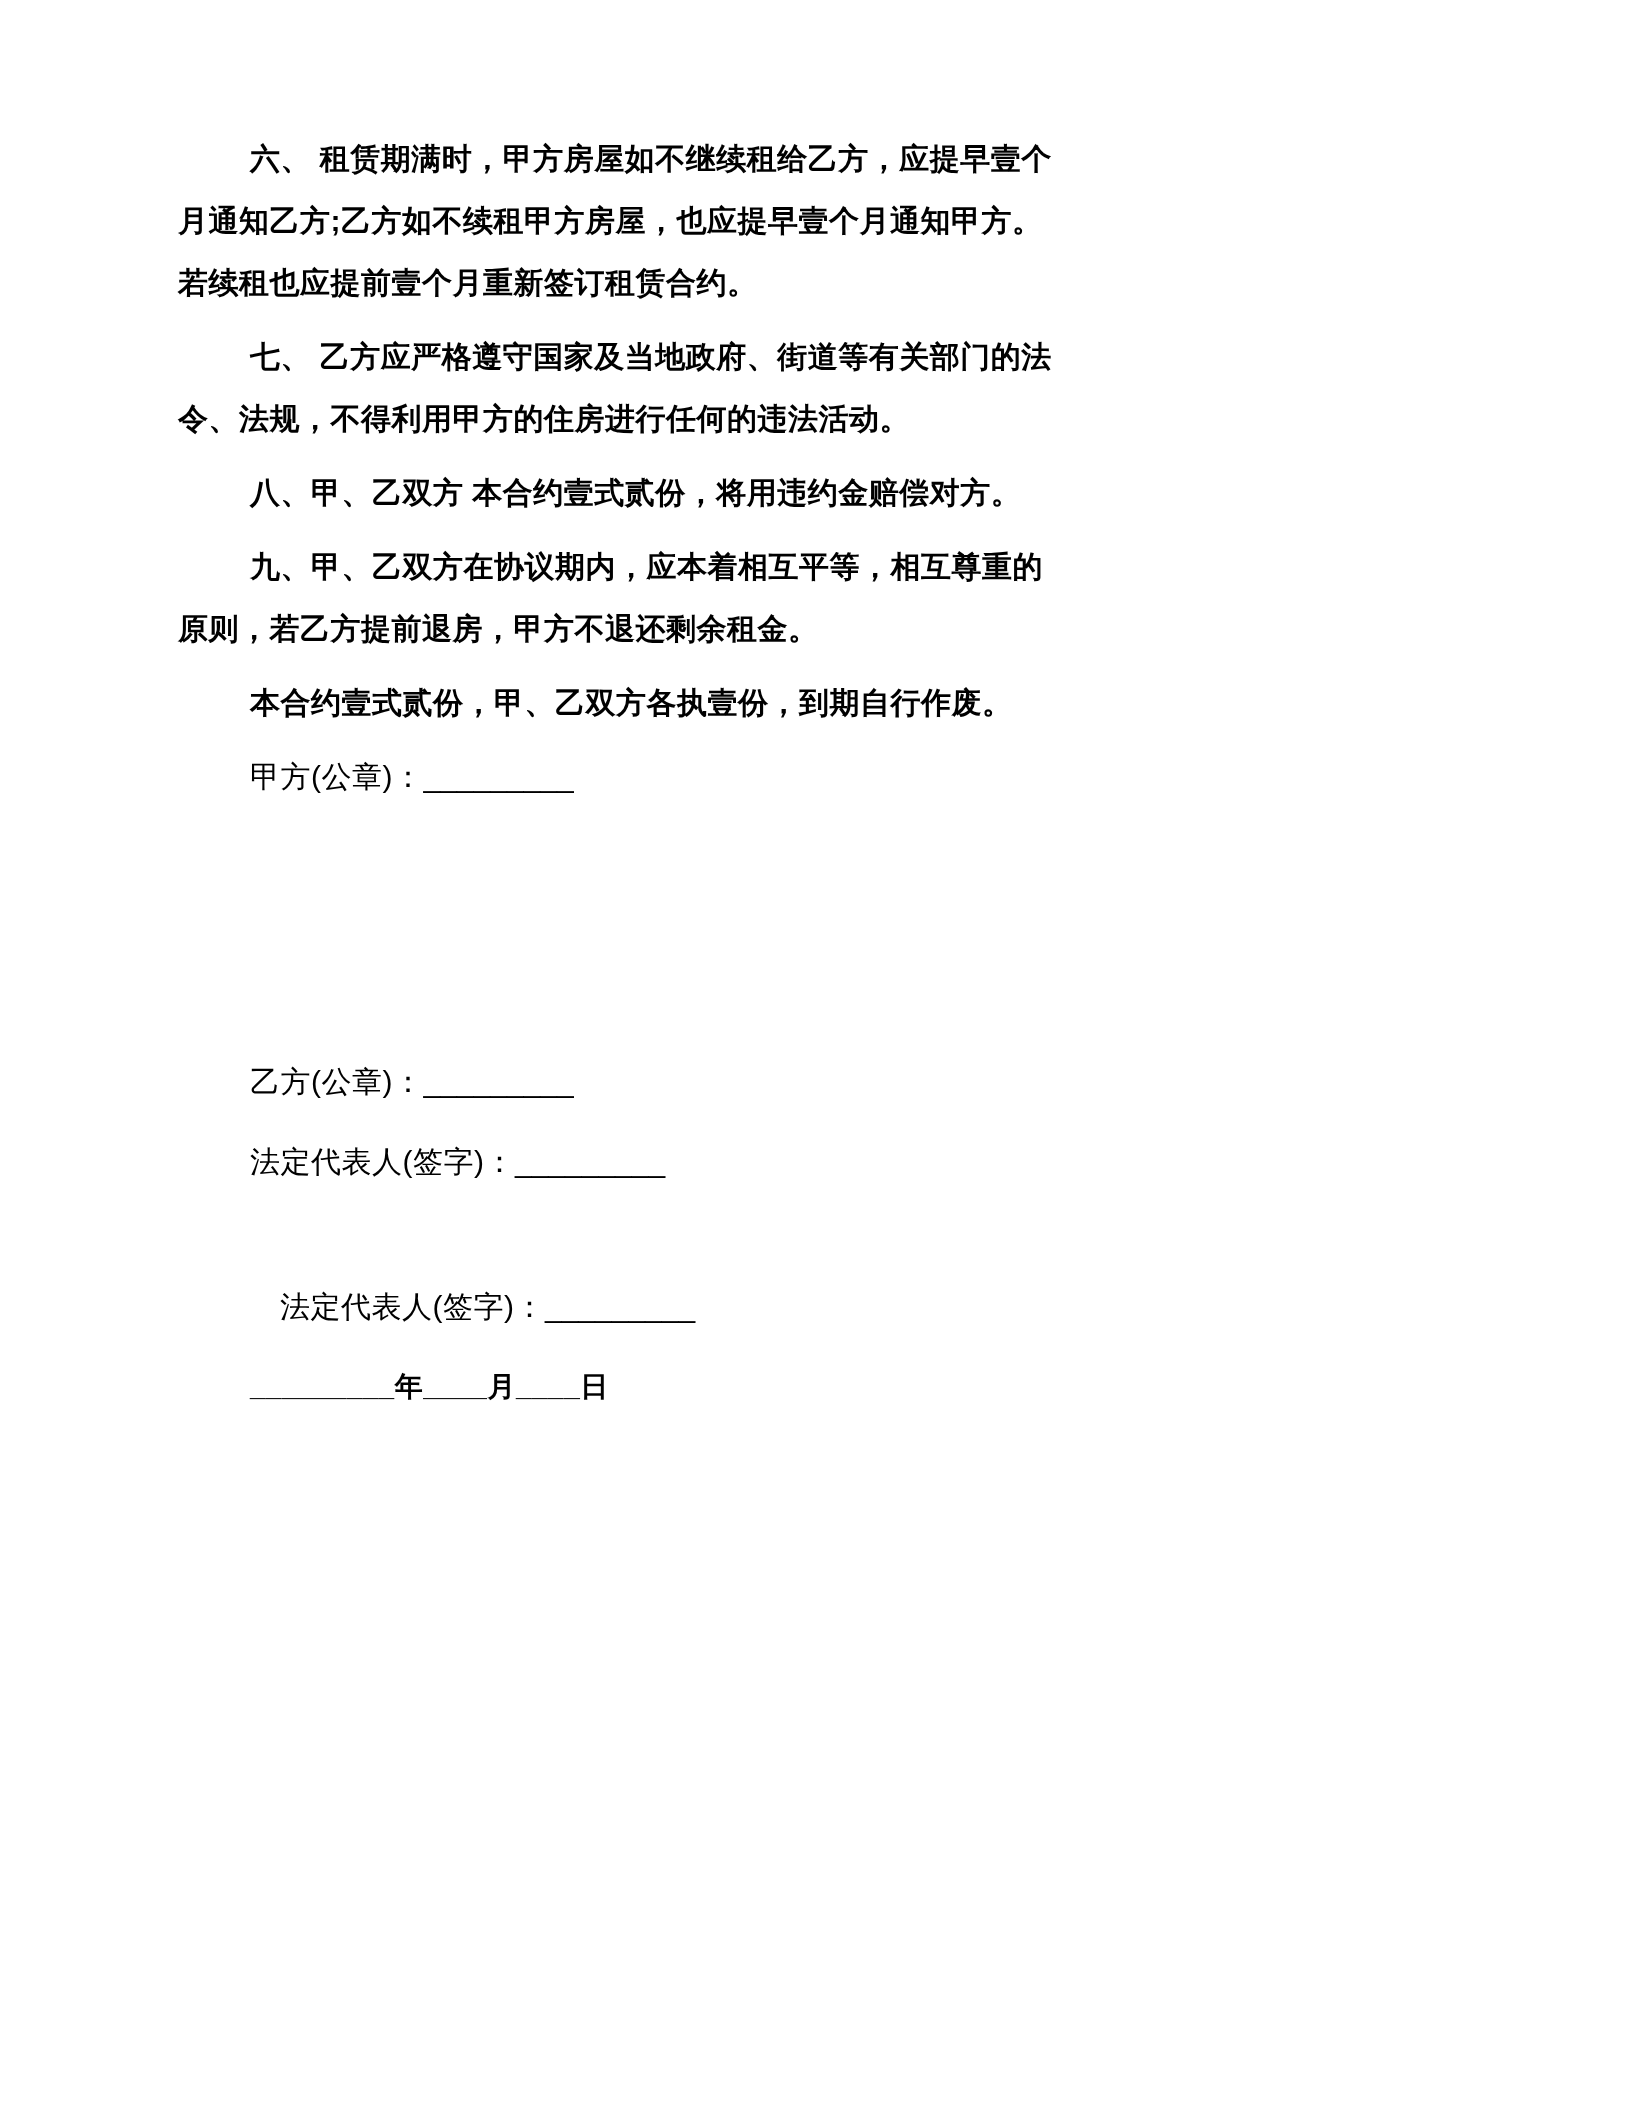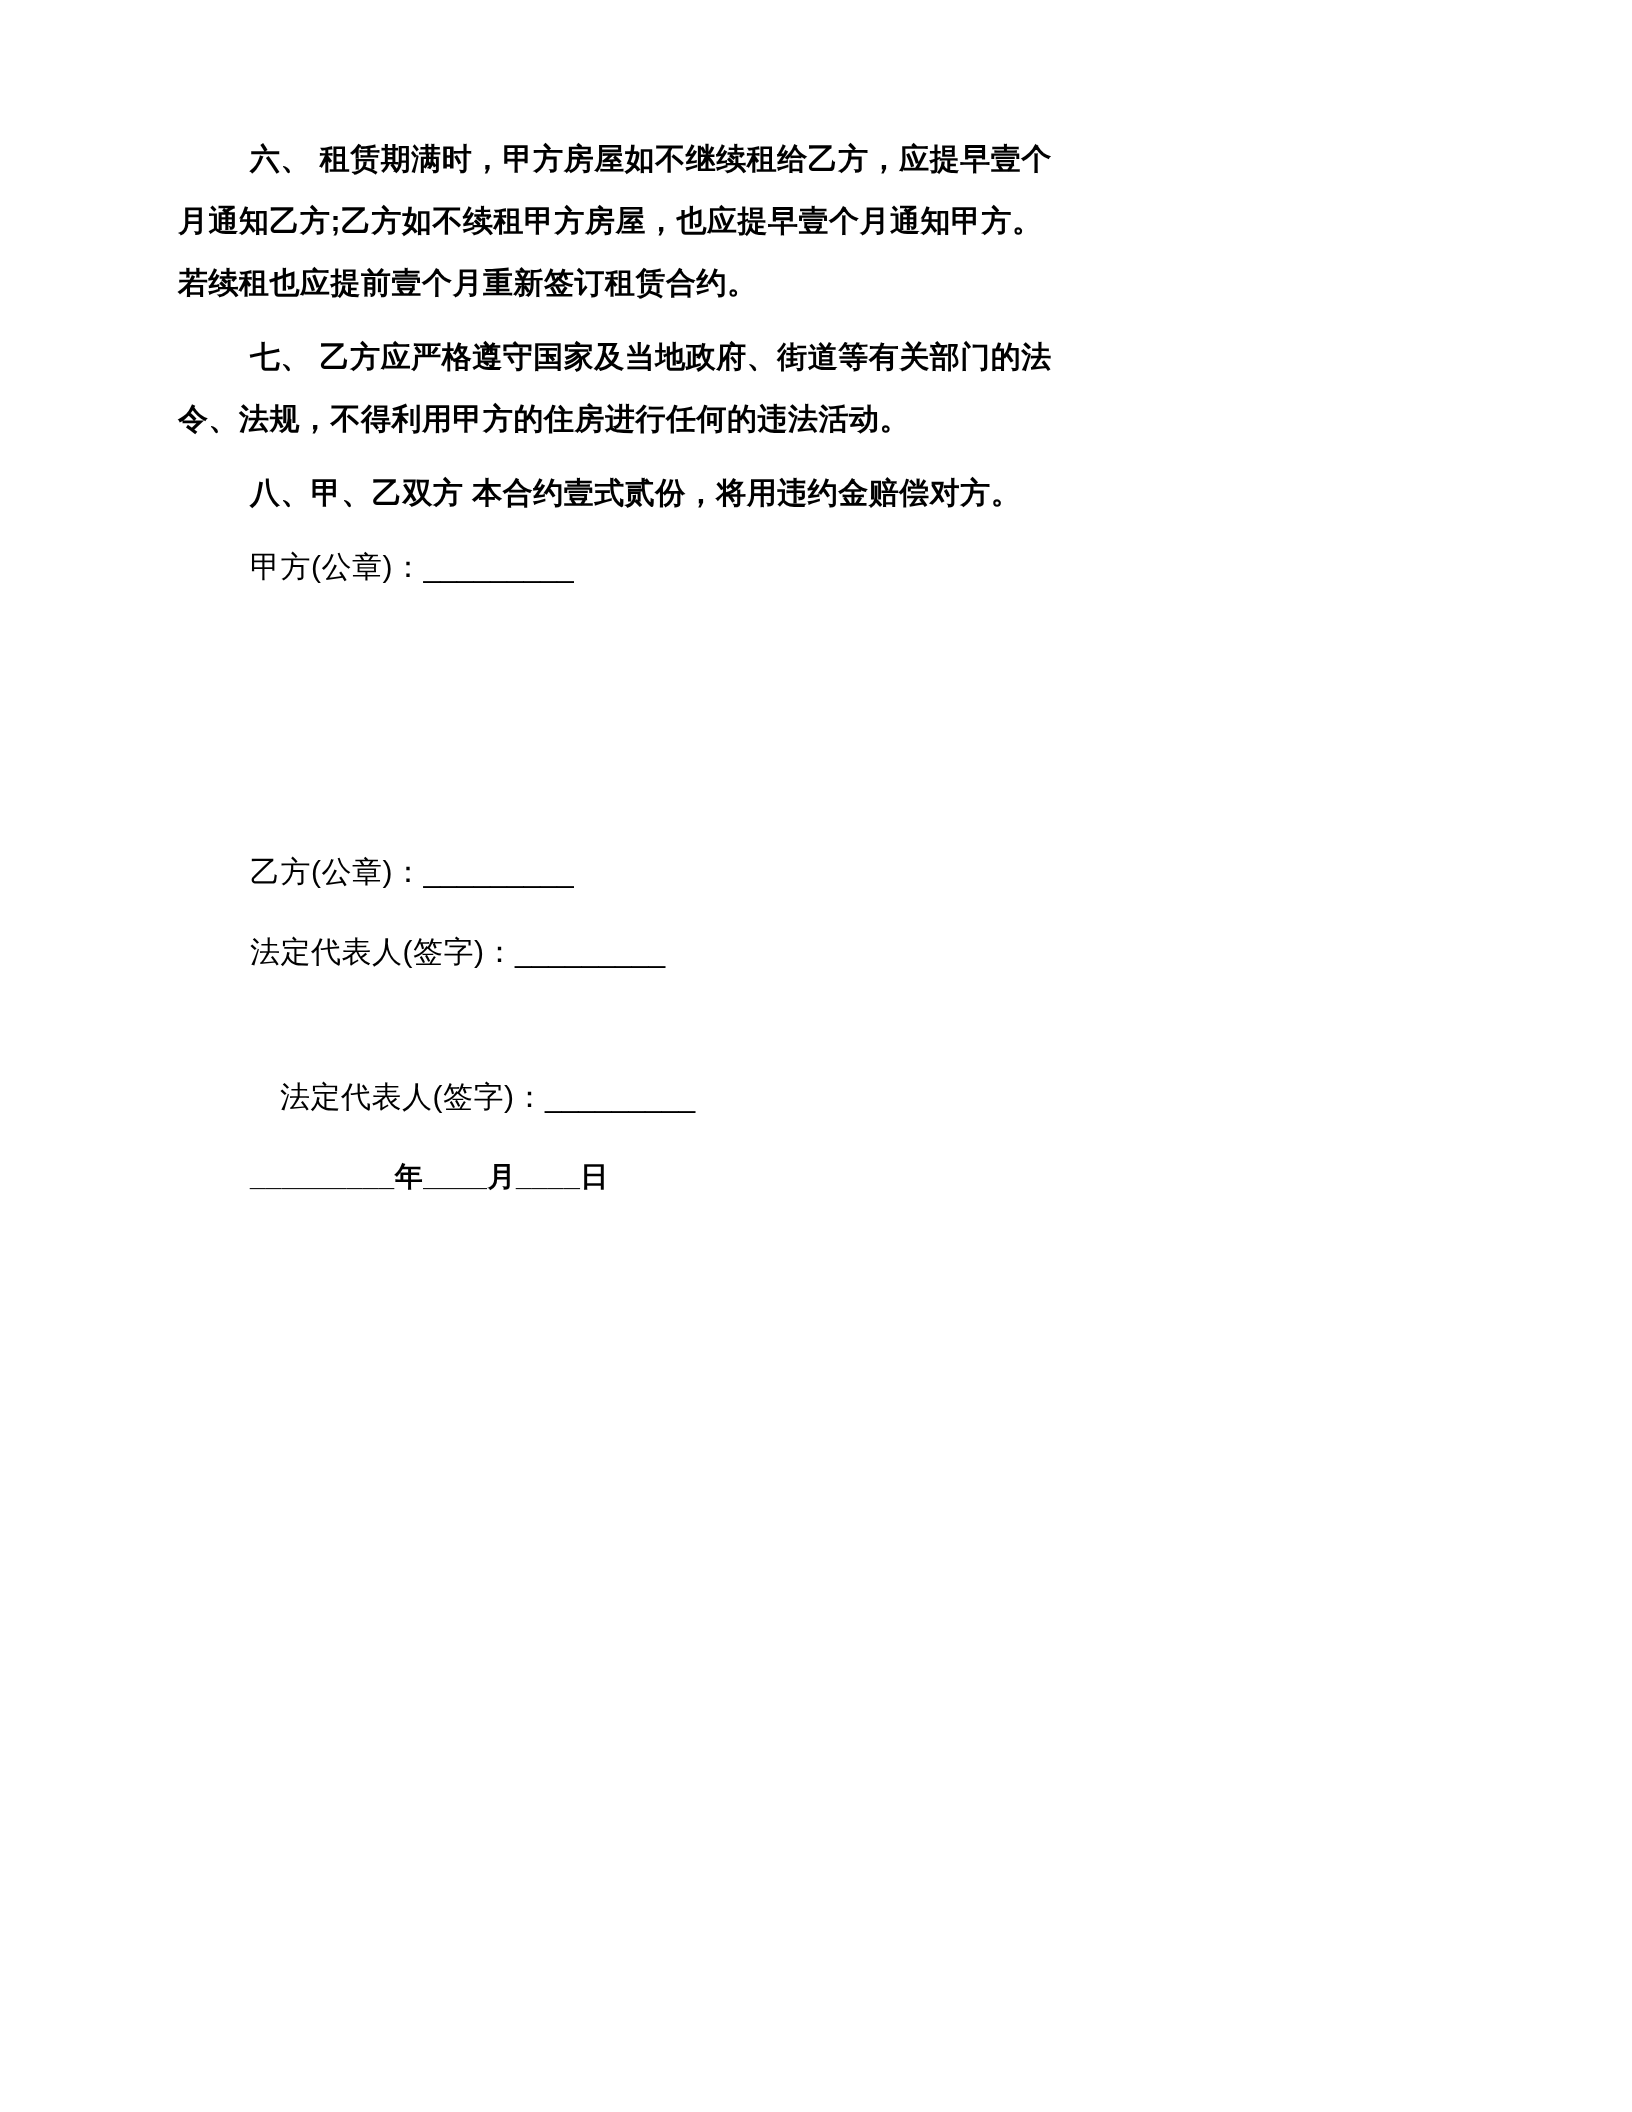--- a/index.html
+++ b/index.html
@@ -62,21 +62,23 @@
 
 <div class="page">
   <div class="content">
 
     <p class="para">六、 租赁期满时，甲方房屋如不继续租给乙方，应提早壹个月通知乙方;乙方如不续租甲方房屋，也应提早壹个月通知甲方。若续租也应提前壹个月重新签订租赁合约。</p>
 
     <p class="para">七、 乙方应严格遵守国家及当地政府、街道等有关部门的法令、法规，不得利用甲方的住房进行任何的违法活动。</p>
 
     <p class="para">八、甲、乙双方 本合约壹式贰份，将用违约金赔偿对方。</p>
 
+    <p class="para">九、甲、乙双方在协议期内，应本着相互平等，相互尊重的原则，若乙方提前退房，甲方不退还剩余租金。</p>
 
+    <p class="para">本合约壹式贰份，甲、乙双方各执壹份，到期自行作废。</p>
 
     <p class="sig gap-after-jiafang"><span>甲方(公章)：</span><span class="blank">_________</span></p>
 
     <p class="sig gap-small"><span>乙方(公章)：</span><span class="blank">_________</span></p>
 
     <p class="sig gap-medium"><span>法定代表人(签字)：</span><span class="blank">_________</span></p>
 
     <p class="sig extra-indent gap-small"><span>法定代表人(签字)：</span><span class="blank">_________</span></p>
 
     <p class="date-line">_________年____月____日</p>

